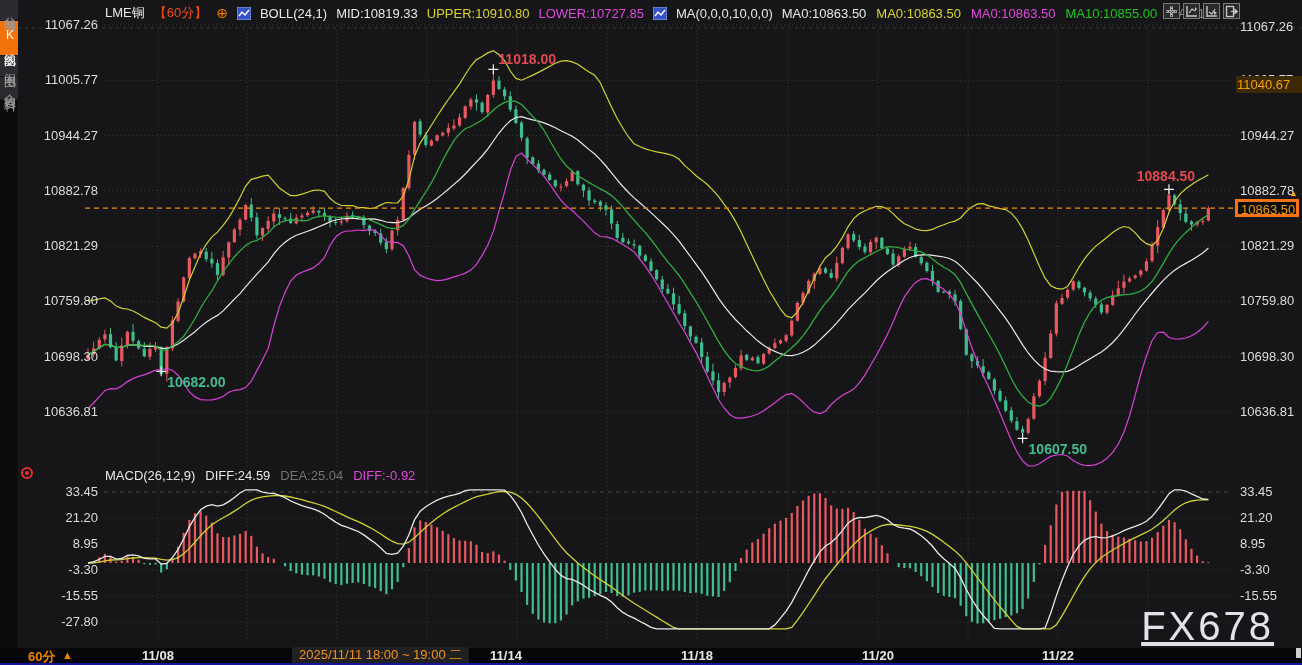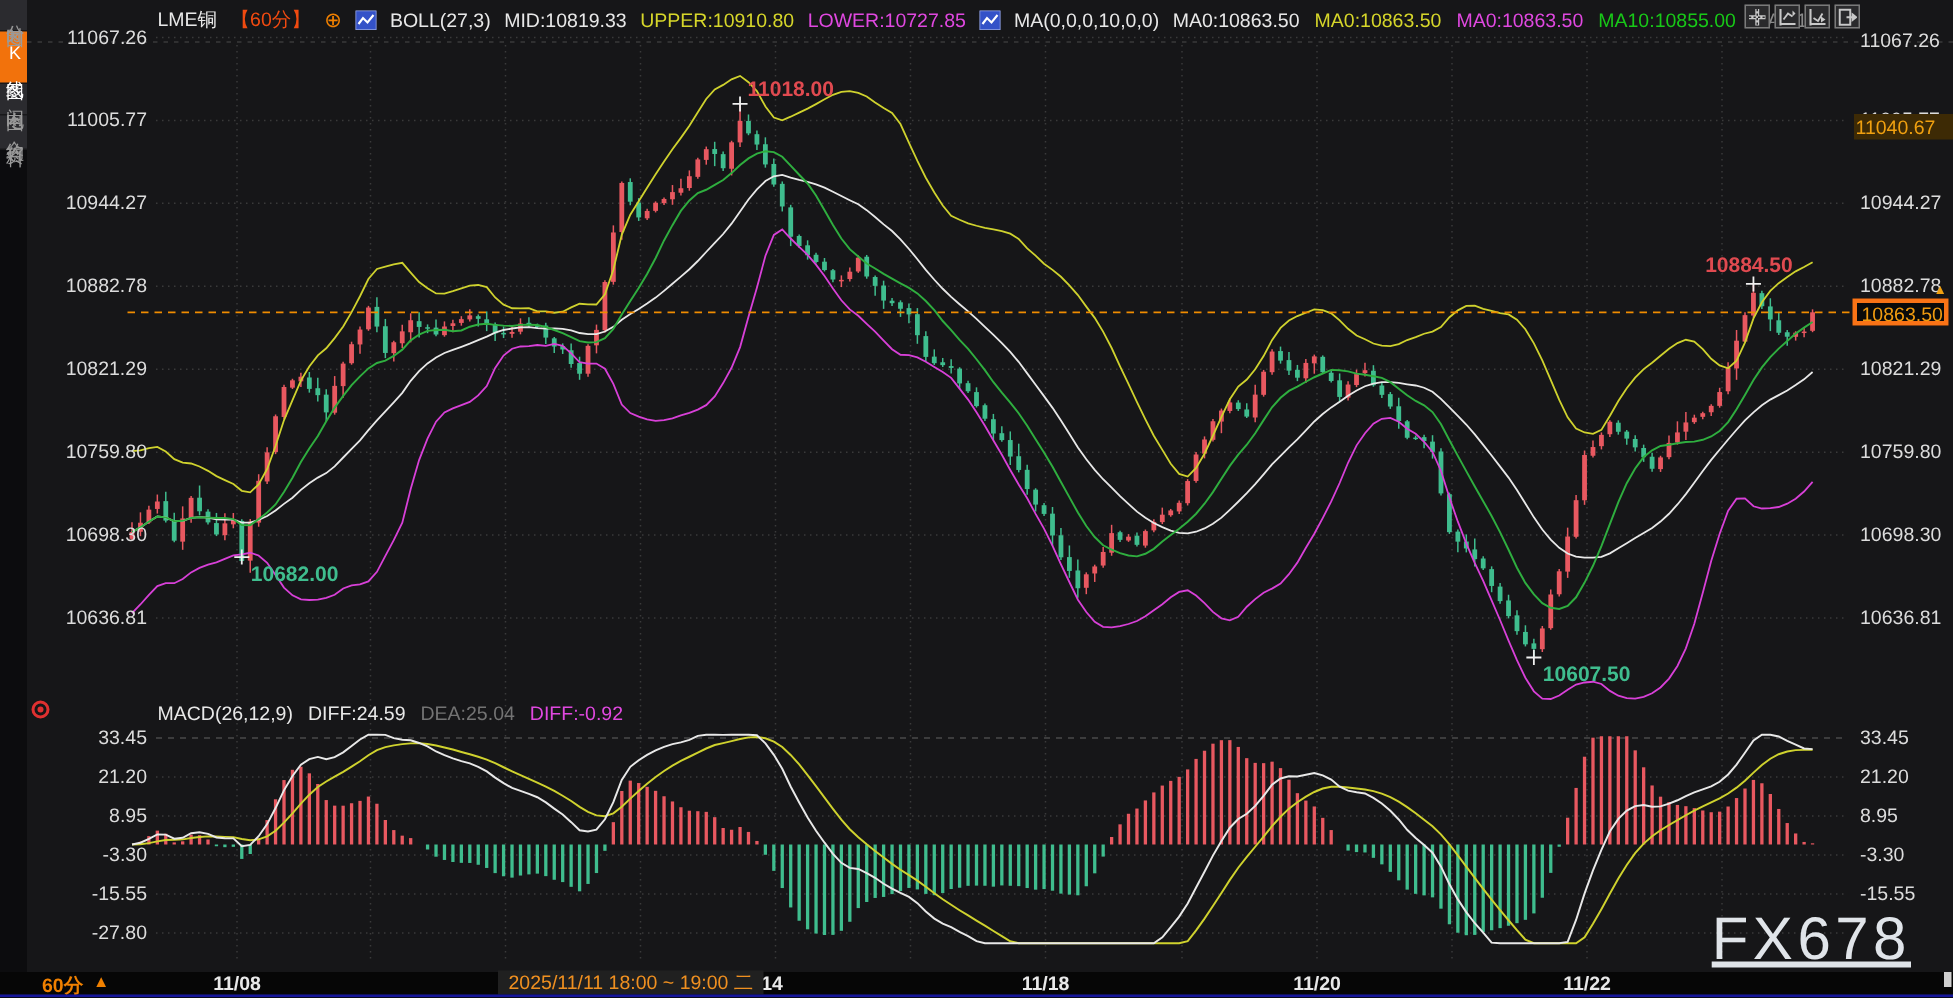--- a/index.html
+++ b/index.html
@@ -41,21 +41,21 @@
              border-radius:50%;}
   .macd-icon::after{content:"";position:absolute;left:2px;top:2px;width:4px;height:4px;
              background:#e03030;border-radius:50%;}
   
   .bottom-bar{position:absolute;left:0;top:648px;width:1302px;height:15px;background:#060606;
               font-size:13px;color:#e8e8e8;}
   .bb-period{position:absolute;left:28px;top:0;color:#f08000;font-weight:bold;}
   .bb-arrow{position:absolute;left:62px;top:1px;color:#f08000;font-size:11px;}
   .bb-date{position:absolute;top:0;transform:translateX(-50%);font-weight:bold;}
   .range-label{position:absolute;left:292px;top:-1px;background:#202020;color:#f09020;
-               padding:0 7px;height:16px;line-height:16px;margin-left:40px;}
+               padding:0 7px;height:16px;line-height:16px;}
   .scroll-nub{position:absolute;right:1px;top:648px;width:5px;height:10px;background:#cfcfcf;}
   .bottom-strip{position:absolute;left:0;top:663px;width:1302px;height:2px;background:#15159a;}
   .watermark{position:absolute;right:28px;bottom:16px;font-size:40px;color:#e9edf2;
              letter-spacing:3px;opacity:.96;text-decoration:underline;}
 </style>
 </head>
 <body>
 
 <div class="app">
 
@@ -69,21 +69,21 @@
   <div class="legend">
     <span>LME铜</span>
     <span class="period">【60分】</span>
     <span class="plus">⊕</span>
     <span class="ind-icon">
       <svg width="14" height="13">
           <rect x="0" y="0" width="14" height="13" fill="#3452c8" stroke="#9aa8e0" stroke-width="1"></rect>
           <polyline points="2,9 5,5 8,8 12,3" fill="none" stroke="#ffffff" stroke-width="1.4"></polyline>
         </svg>
     </span>
-    <span>BOLL(27,3)</span>
+    <span>BOLL(24,1)</span>
     <span>MID:10819.33</span>
     <span class="upper">UPPER:10910.80</span>
     <span class="lower">LOWER:10727.85</span>
     <span class="ind-icon">
       <svg width="14" height="13">
           <rect x="0" y="0" width="14" height="13" fill="#3452c8" stroke="#9aa8e0" stroke-width="1"></rect>
           <polyline points="2,9 5,5 8,8 12,3" fill="none" stroke="#ffffff" stroke-width="1.4"></polyline>
         </svg>
     </span>
     <span>MA(0,0,0,10,0,0)</span>

